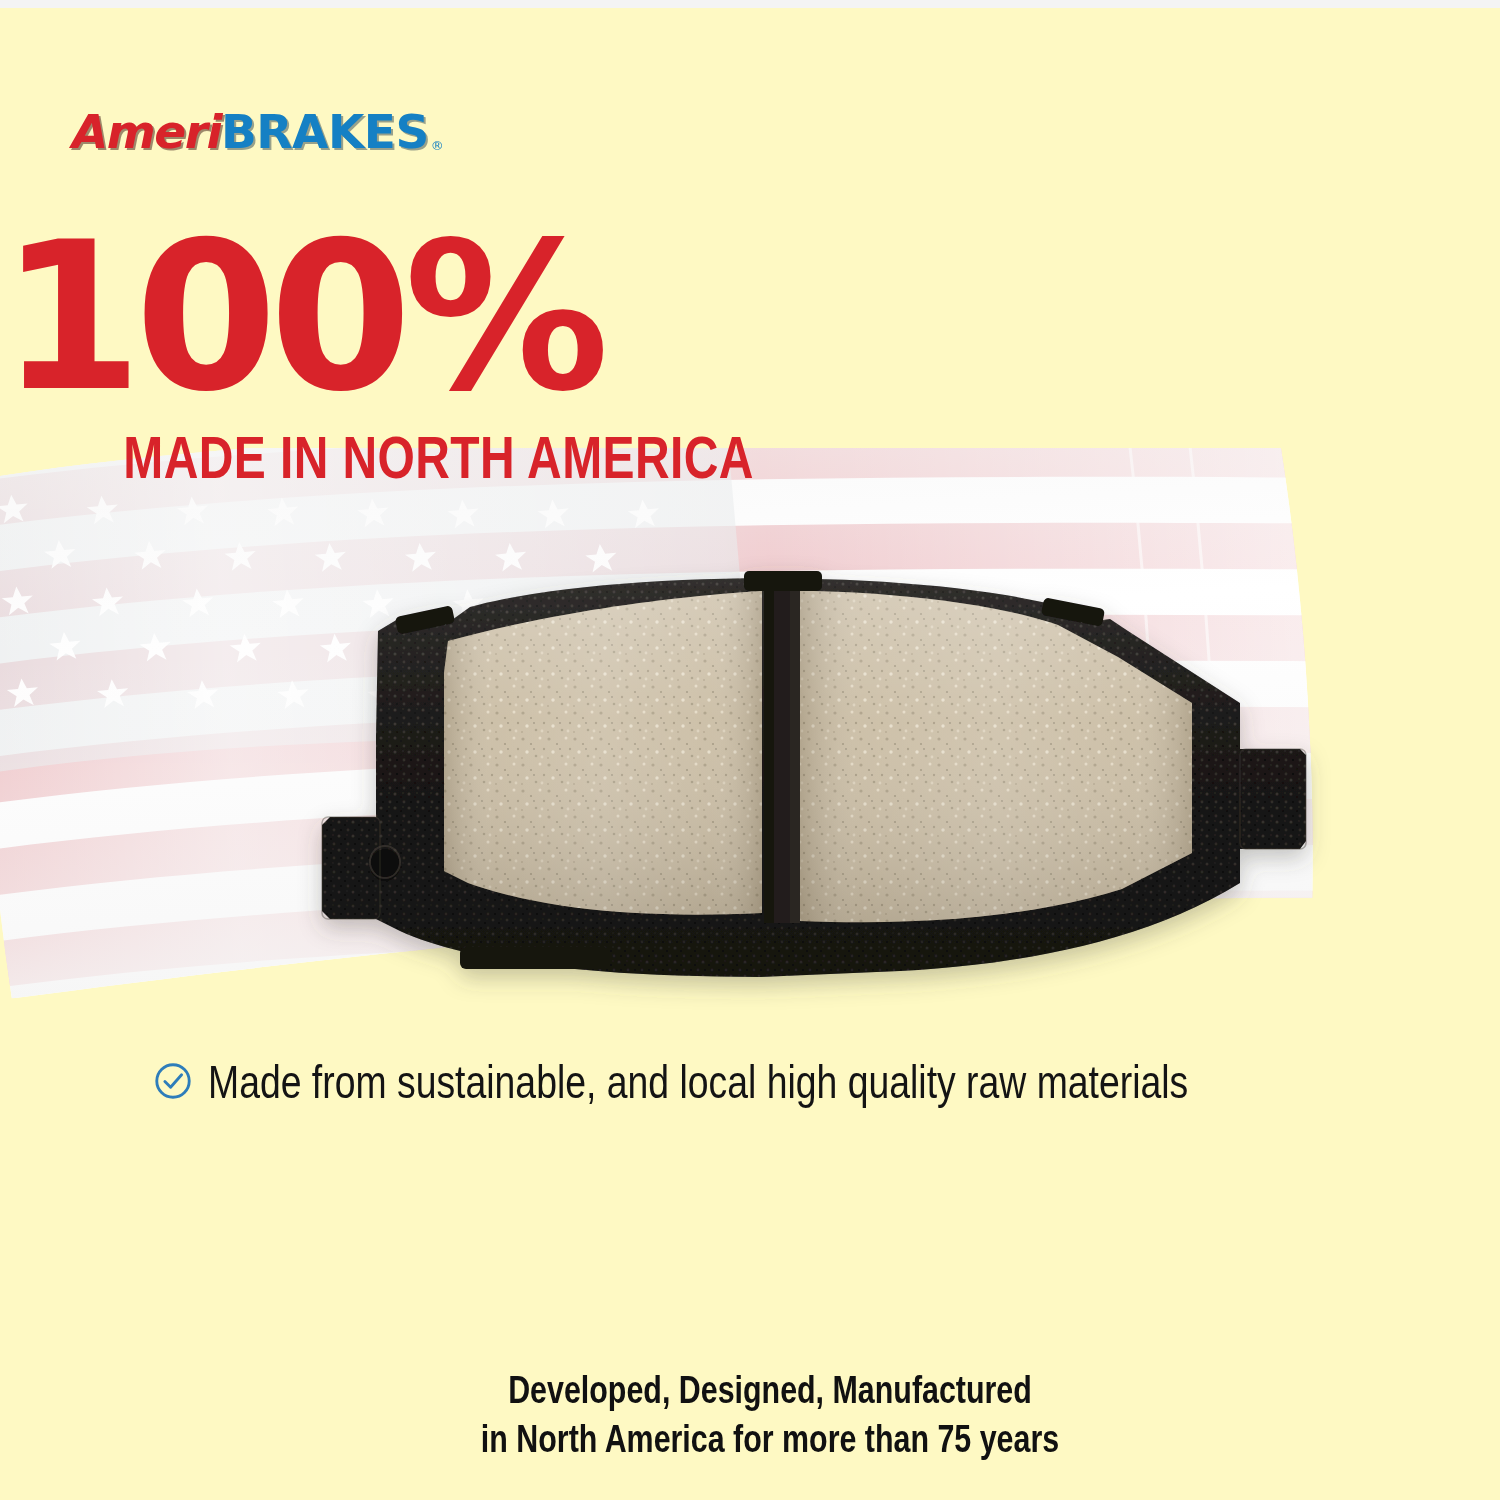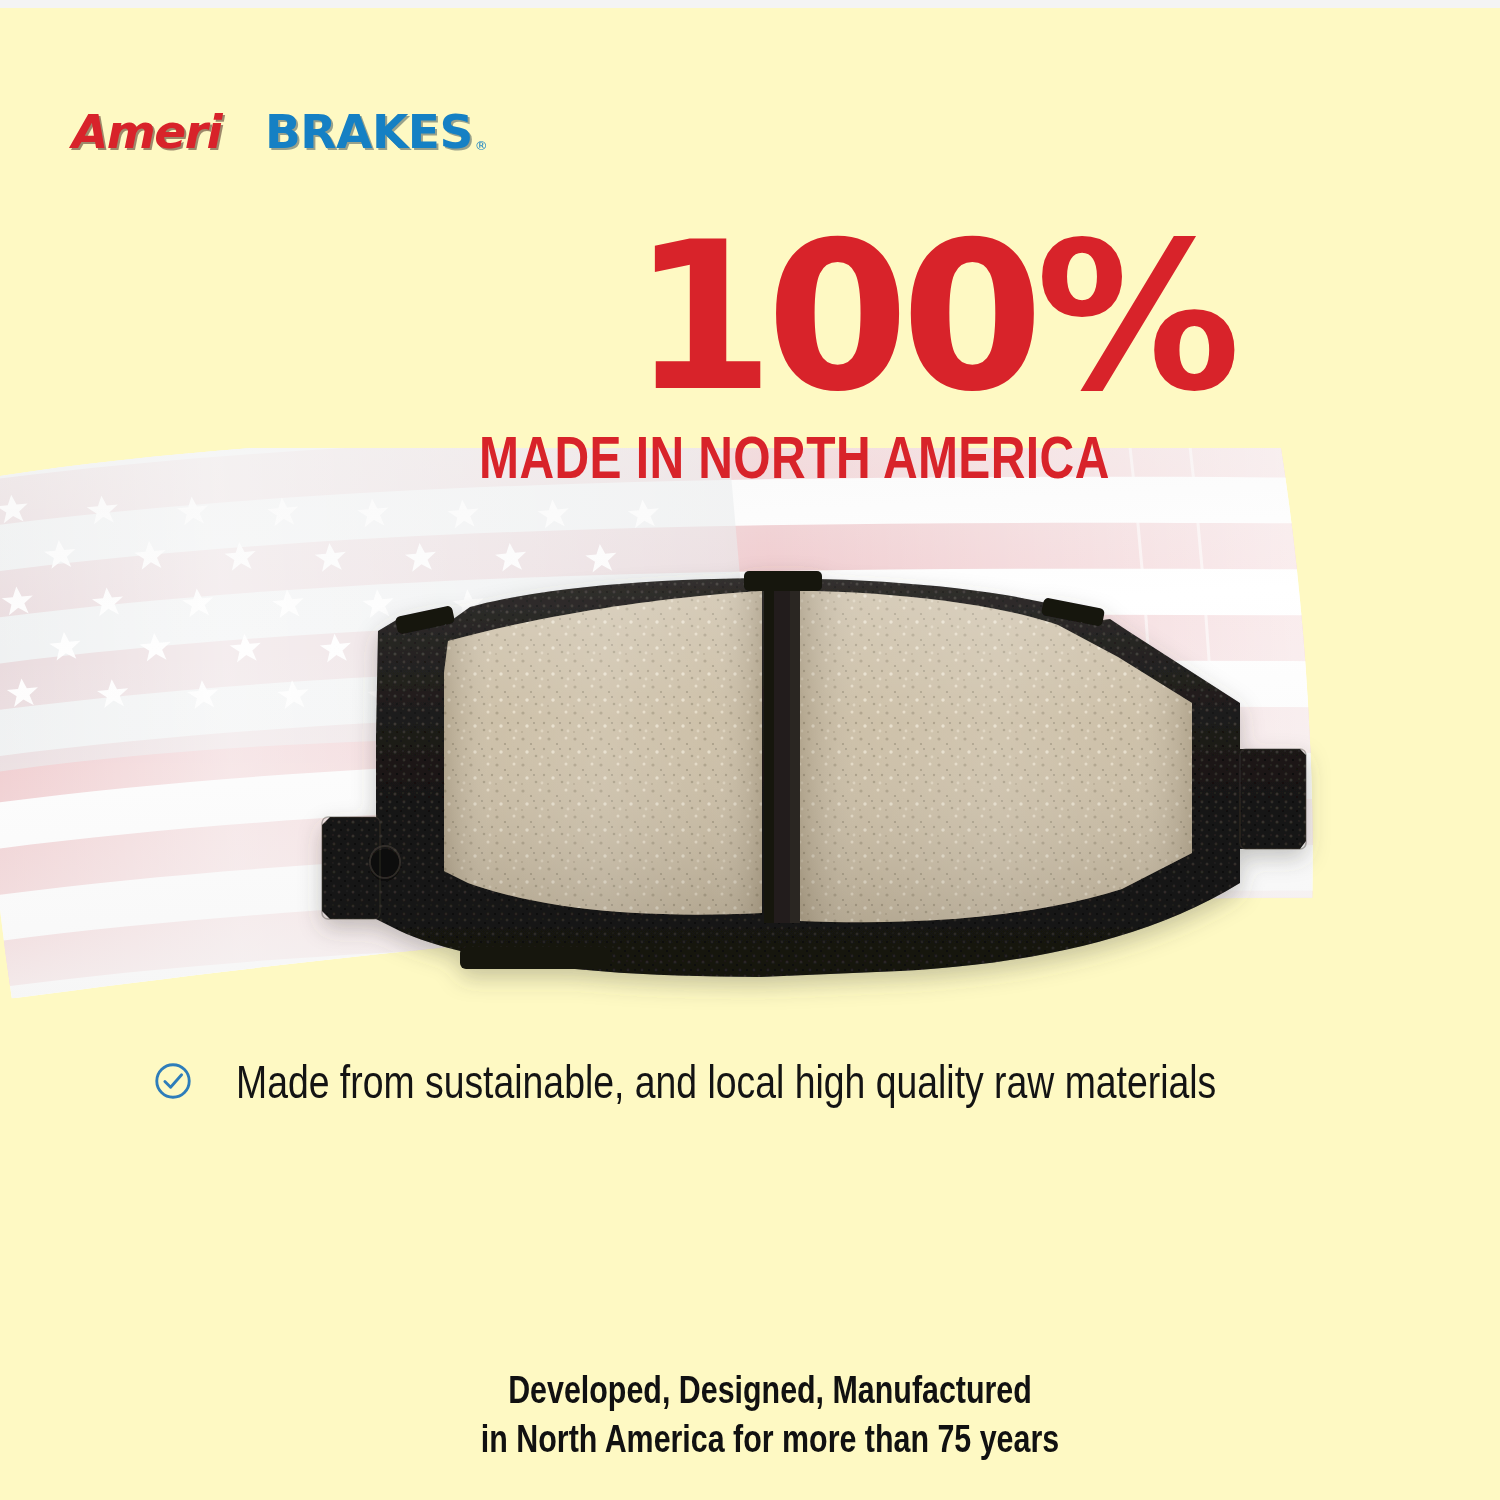--- a/index.html
+++ b/index.html
@@ -33,21 +33,20 @@
     color:#d8232a;
     letter-spacing:-1.5px;
     text-shadow:2px 2px 0 rgba(40,0,0,.45);
   }
   #logo .brakes {
     font-family:"DejaVu Sans", sans-serif;
     font-size:47px; font-weight:bold;
     color:#1580c4;
     letter-spacing:-0.5px;
     text-shadow:2px 2px 0 rgba(0,30,55,.40);
-    padding-left:44px;
   }
   #logo .reg {
     font-family:"DejaVu Sans", sans-serif;
     font-size:13px; color:#1580c4;
     margin-left:2px; align-self:flex-end;
     padding-bottom:3px;
   }
 
   
   #flag-wrap {
@@ -63,21 +62,21 @@
     width:1480px; height:600px;
     transform:rotate(-3.2deg);
     transform-origin:30% 40%;
   }
 
   
   #headline {
     position:absolute;
     left:0; top:212px;
     width:1233px;
-    text-align:right;
+    text-align:left;
   }
   #pct {
     font-family:"DejaVu Sans", sans-serif;
     font-size:205px; font-weight:bold;
     color:#d8232a;
     line-height:0.95;
     letter-spacing:-8px;
   }
   #sub {
     margin-top:8px;
@@ -99,21 +98,20 @@
 
   
   #bullets {
     position:absolute;
     left:152px; top:1040px;
     width:1220px;
   }
   .bullet {
     display:flex; align-items:center;
     height:66px;
-    gap:28px;
   }
   .bullet .chk { flex:0 0 auto; width:42px; height:42px; margin-right:14px; }
   .bullet .txt {
     font-family:"Liberation Sans", sans-serif;
     font-size:47px;
     color:#141414;
     white-space:nowrap;
     transform:scaleX(0.795);
     transform-origin:left center;
   }

